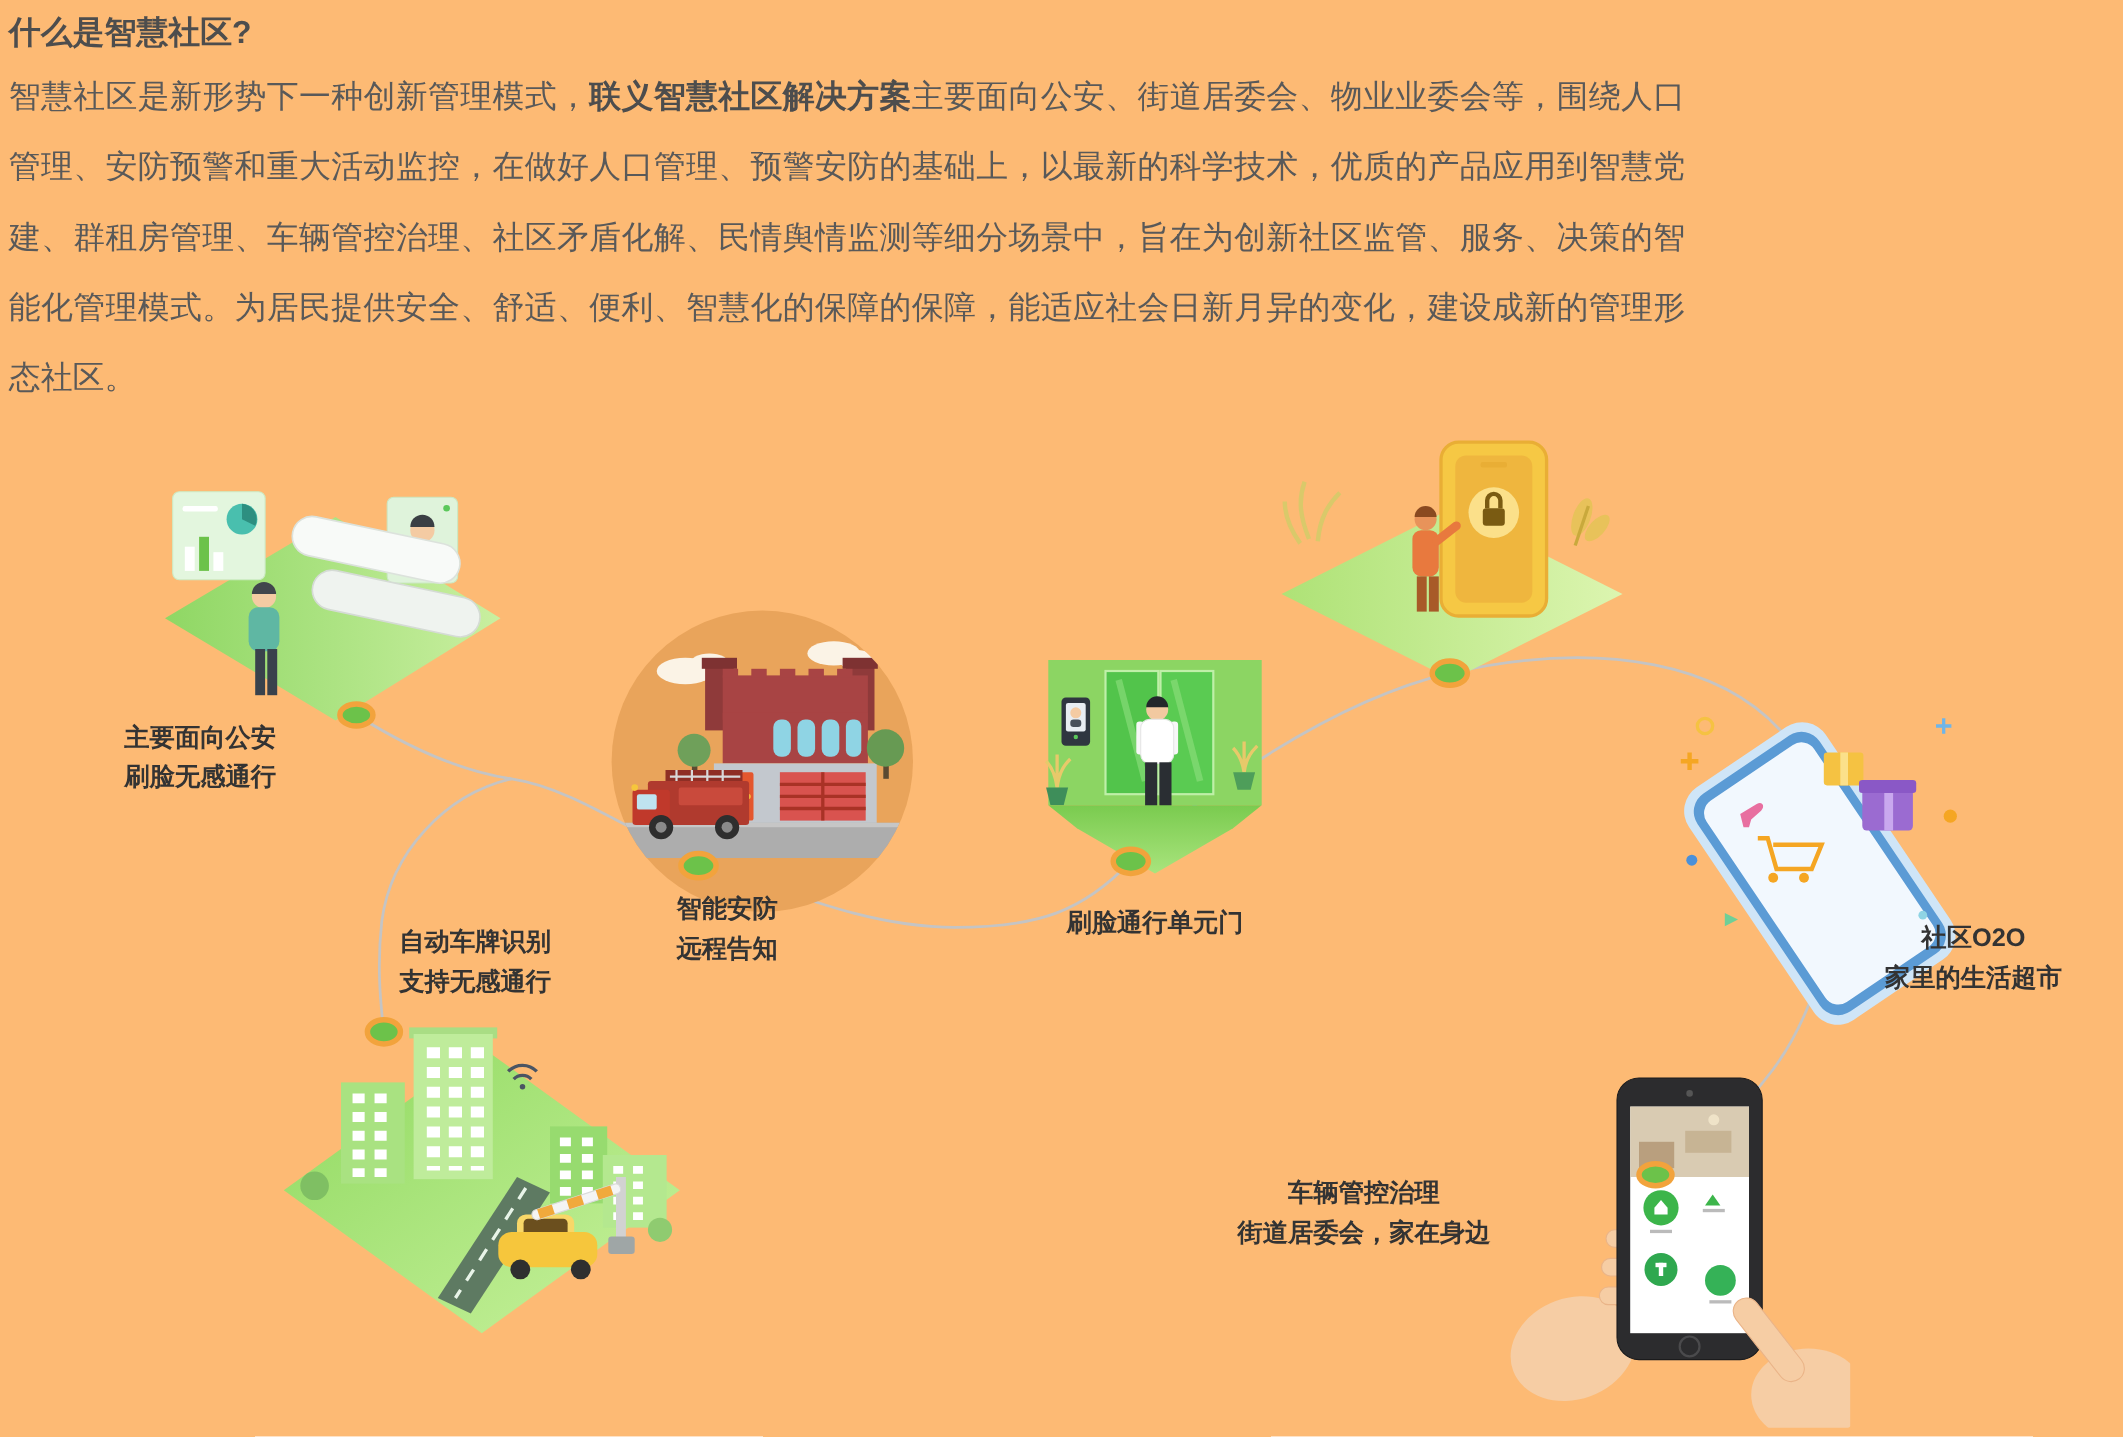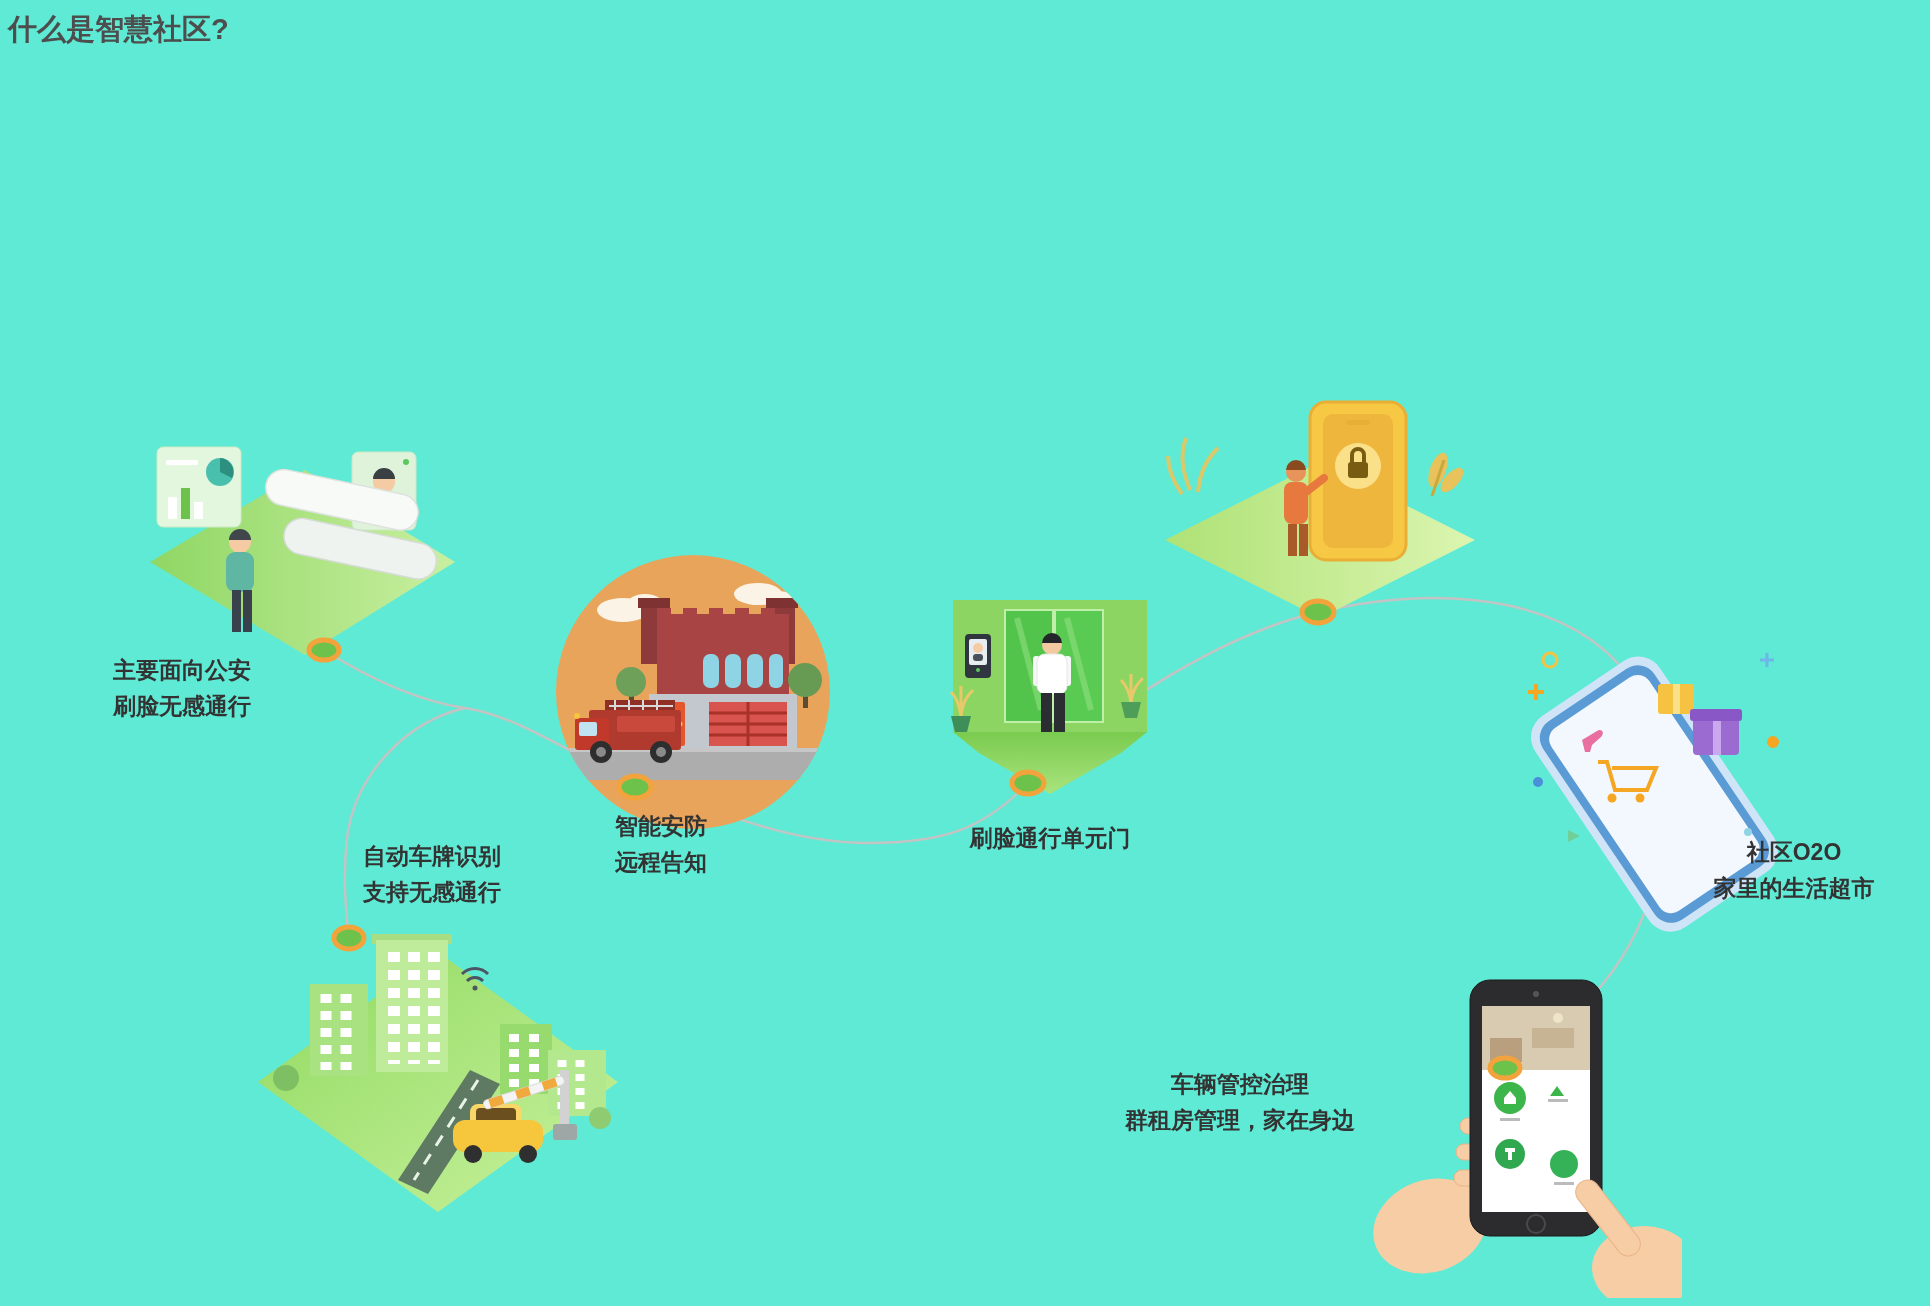--- a/index.html
+++ b/index.html
@@ -1,17 +1,17 @@
 <!DOCTYPE html>
 <html><head>
 <meta charset="utf-8">
 <style>
   html,body{margin:0;padding:0;background:#fff;}
   body{font-family:"Liberation Sans","DejaVu Sans",sans-serif;}
-  .page{position:relative;width:1930px;height:1306px;background:#5eead4;overflow:hidden;}
+  .page{position:relative;width:1930px;height:1306px;background:#fdba74;overflow:hidden;}
   .article{position:absolute;left:8px;top:0;width:1524px;z-index:5;}
   .h1,.h2{font-size:29px;font-weight:700;color:#4d4d4d;margin:0;}
   .h1{padding-top:10px;}
   .body-text{font-size:29px;color:#595959;line-height:64px;text-align:justify;margin:6px 0 0 0;}
   .body-text b{color:#4d4d4d;}
   .h2{margin-top:10px;}
   .lines-svg,.nodes-svg{position:absolute;left:0;top:0;width:1930px;height:1306px;pointer-events:none;}
   .lines-svg{z-index:1;}
   .nodes-svg{z-index:3;}
   .vignette{position:absolute;z-index:2;}
@@ -19,20 +19,21 @@
   .dlabel{position:absolute;transform:translateX(-50%);white-space:nowrap;text-align:center;
           font-weight:700;font-size:23px;color:#333;line-height:36px;z-index:4;}
 </style>
 </head>
 <body>
 
 <div class="page">
 
   <section class="article">
     <h1 class="h1">什么是智慧社区?</h1>
+    <p class="body-text"><span>智慧社区是新形势下一种创新管理模式，</span><b>联义智慧社区解决方案</b><span>主要面向公安、街道居委会、物业业委会等，围绕人口管理、安防预警和重大活动监控，在做好人口管理、预警安防的基础上，以最新的科学技术，优质的产品应用到智慧党建、群租房管理、车辆管控治理、社区矛盾化解、民情舆情监测等细分场景中，旨在为创新社区监管、服务、决策的智能化管理模式。为居民提供安全、舒适、便利、智慧化的保障的保障，能适应社会日新月异的变化，建设成新的管理形态社区。</span></p>
   </section>
 
   <svg class="lines-svg" viewBox="0 0 1930 1306">
     <g fill="none" stroke="#C4C4C4" stroke-width="2.5">
       <path d="M324,650 C378,684 424,702 465,708 C525,717 585,765 648,788 C720,812 790,843 868,843 C945,843 985,828 1028,783 C1090,720 1215,636 1318,612 C1445,583 1580,595 1638,690 C1692,780 1662,905 1612,972 C1576,1020 1540,1048 1505,1068"></path>
       <path d="M465,708 C405,722 355,775 347,838 C342,885 347,918 349,940"></path>
     </g>
   </svg>
 
   <div class="vignette" style="left:140px;top:412px;width:320px;height:250px">
@@ -361,16 +362,16 @@
   </div>
   <div class="dlabel" style="left:1050px;top:820px">
     <div>刷脸通行单元门</div>
   </div>
   <div class="dlabel" style="left:1794px;top:834px">
     <div>社区O2O</div>
     <div>家里的生活超市</div>
   </div>
   <div class="dlabel" style="left:1240px;top:1066px">
     <div>车辆管控治理</div>
-    <div>群租房管理，家在身边</div>
+    <div>街道居委会，家在身边</div>
   </div>
 
 </div>
 
 </body></html>

